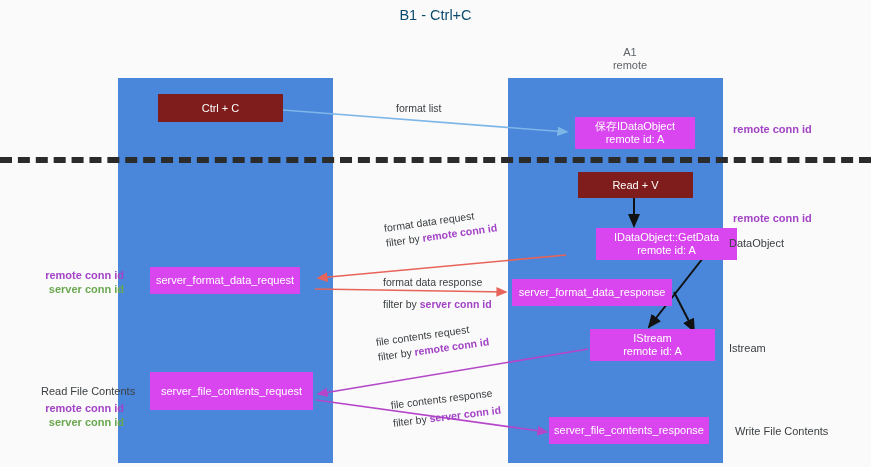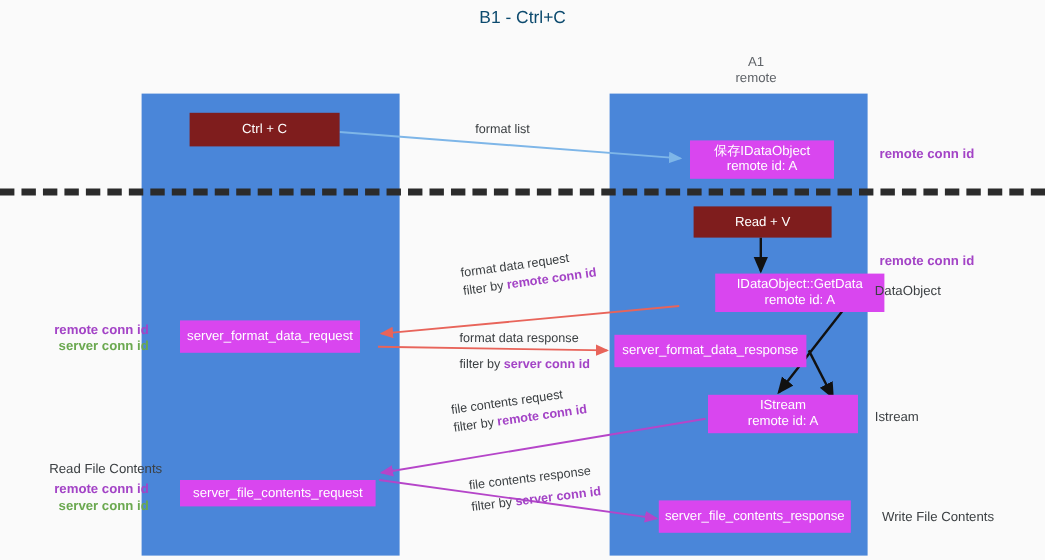--- a/index.html
+++ b/index.html
@@ -55,21 +55,21 @@
   .green{background:#7f1d1d;}
   .orange{background:#d946ef;}
 
   #n-ctrlc{left:158px;top:94px;width:125px;height:28px;}
   #n-idataobject{left:575px;top:117px;width:120px;height:32px;}
   #n-ctrlv{left:578px;top:172px;width:115px;height:26px;}
   #n-getdata{left:568px;top:228px;width:141px;height:32px;margin-left:28px;}
   #n-sfdreq{left:150px;top:267px;width:150px;height:27px;}
   #n-sfdres{left:512px;top:279px;width:160px;height:27px;align-items:center;}
   #n-istream{left:590px;top:329px;width:125px;height:32px;}
-  #n-sfcreq{left:150px;top:400px;width:163px;height:22px;}
+  #n-sfcreq{left:150px;top:372px;width:163px;height:38px;}
   #n-sfcres{left:549px;top:417px;width:160px;height:27px;}
 
   
   .side-note{font-size:11px;line-height:14px;}
   .purple{color:#a343c6;font-weight:bold;}
   .green-t{color:#6aa84f;font-weight:bold;}
   .plain{color:#3c4043;}
 
   #note-r1{left:733px;top:122px;}
   #note-r2{left:733px;top:211px;}

